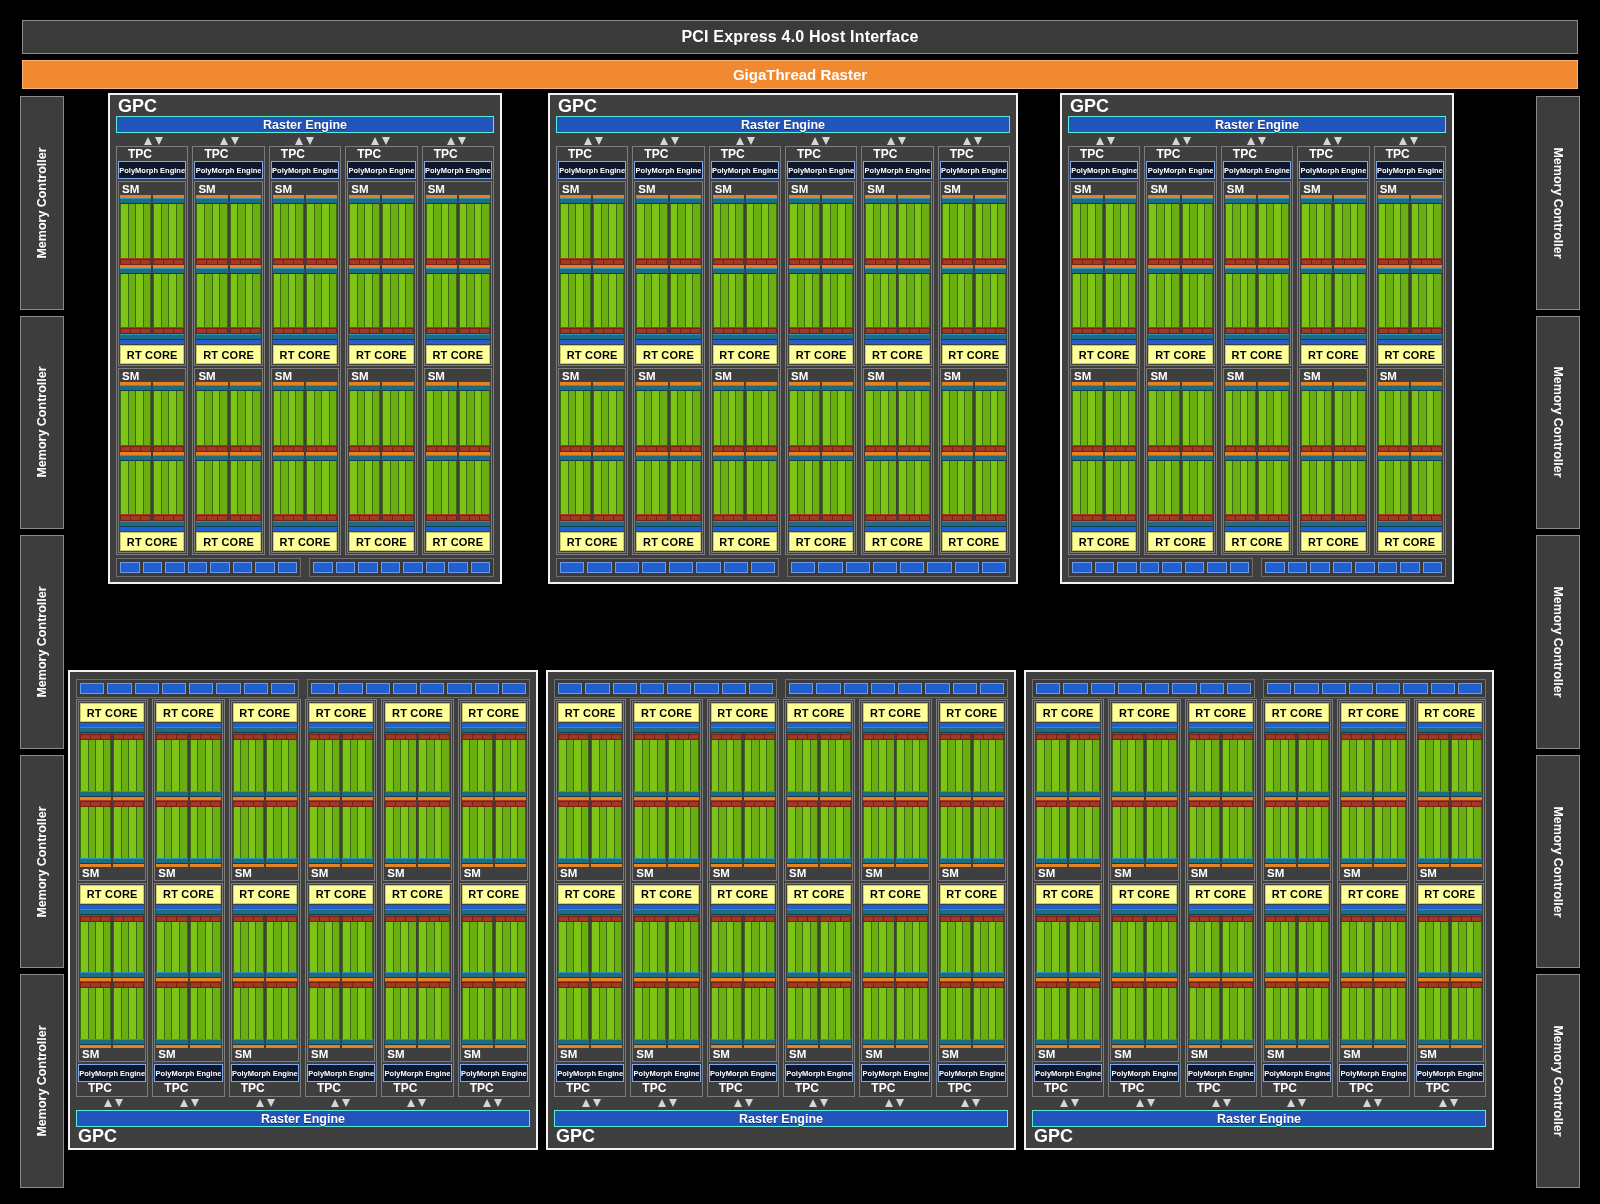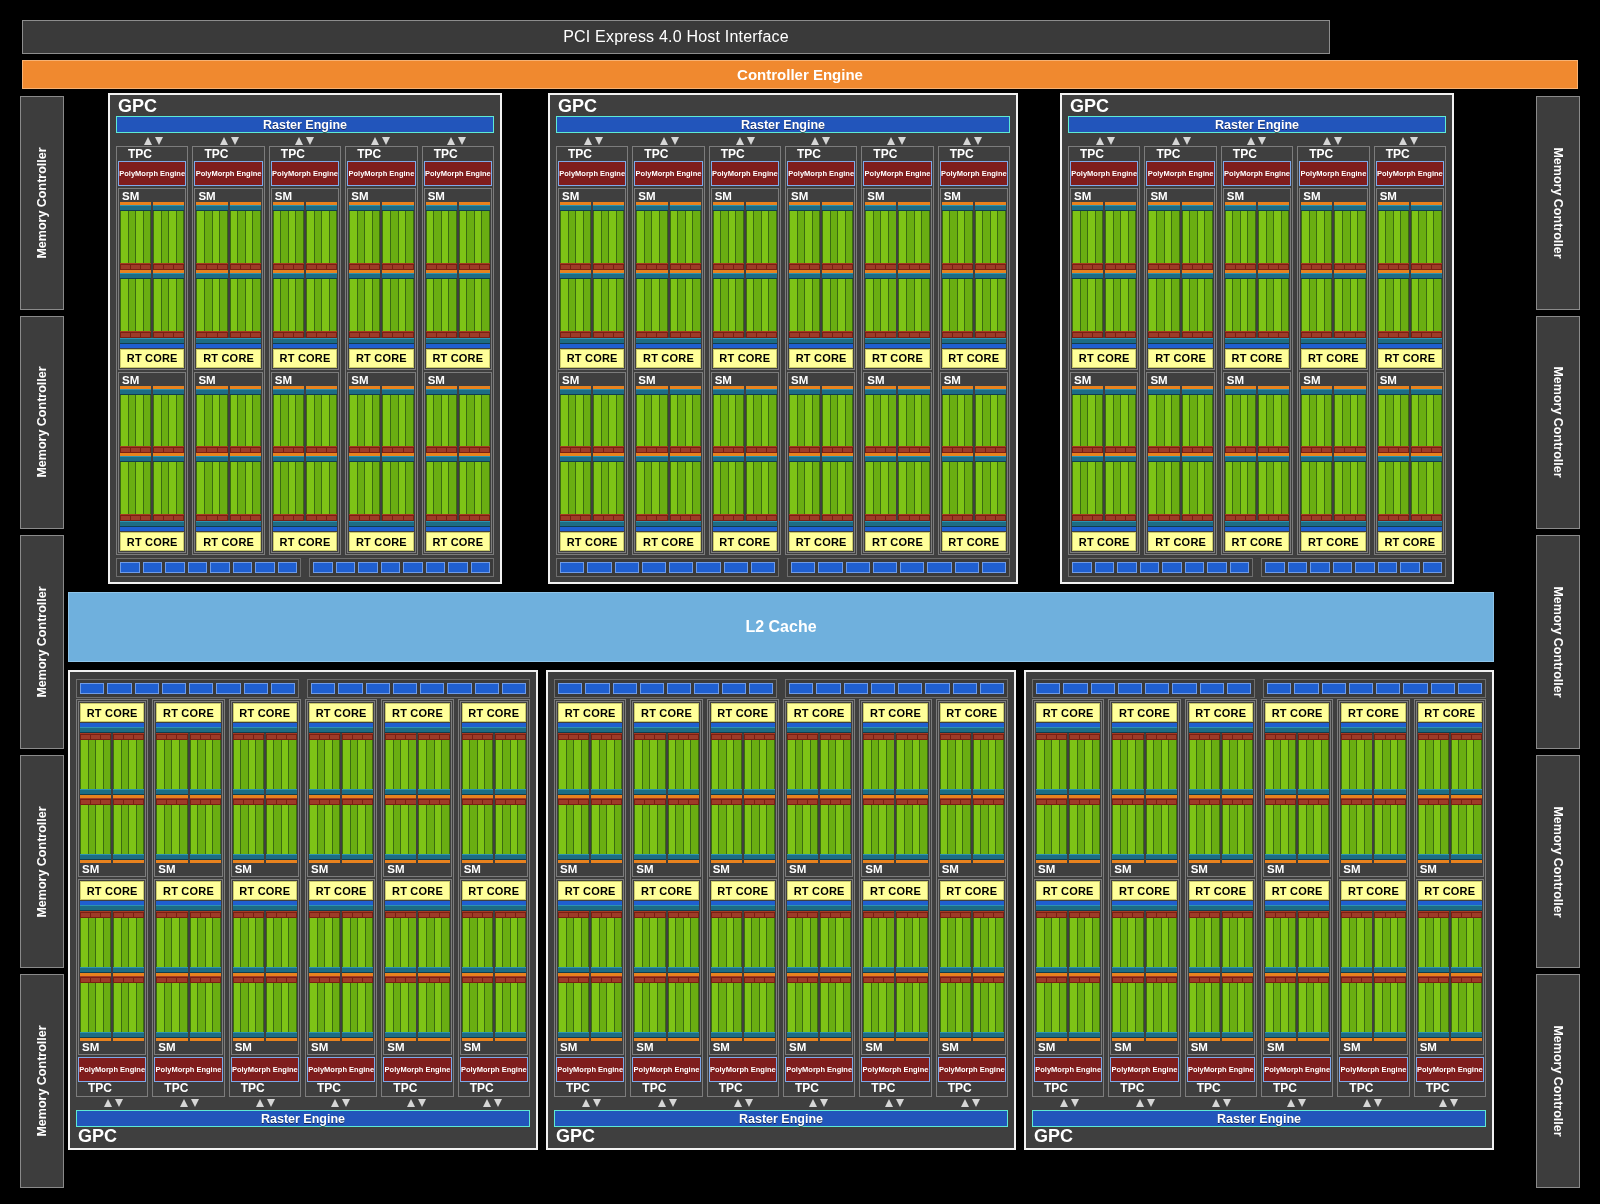--- a/index.html
+++ b/index.html
@@ -10,23 +10,23 @@
   }
   #die {
     position: relative;
     width: 1600px; height: 1204px;
     background: #000000;
     overflow: hidden;
   }
 
   
   .hostbar {
-    position: absolute; left: 22px; top: 20px; width: 1308px; height: 34px;
+    position: absolute; left: 22px; top: 20px; width: 1556px; height: 34px;
     background: #3a3a3a; border: 1px solid #8d8d8d;
-    color: #ffffff; font-weight: normal; font-size: 16px;
+    color: #ffffff; font-weight: bold; font-size: 16px;
     display: flex; align-items: center; justify-content: center;
     letter-spacing: .2px;
   }
   .gigabar {
     position: absolute; left: 22px; top: 60px; width: 1556px; height: 29px;
     background: #f0892f; border: 1px solid #f7b274;
     color: #ffffff; font-weight: bold; font-size: 15px;
     display: flex; align-items: center; justify-content: center;
   }
 
@@ -87,23 +87,23 @@
   .tpc-row { display: flex; flex: 1; gap: 4px; margin: 0 1px; min-height: 0; }
   .tpc {
     flex: 1; background: #3f3f3f; border: 1px solid #7c7c7c;
     display: flex; flex-direction: column; min-width: 0; padding: 1px;
   }
   .tpc-label {
     color: #ffffff; font-weight: bold; font-size: 12px; line-height: 13px;
     padding-left: 10px; flex: none;
   }
   .poly {
-    background: #7f1d1d; border: 1px solid #7ea9ea;
+    background: #0f172a; border: 1px solid #7ea9ea;
     color: #ffffff; font-weight: bold; font-size: 7.5px;
-    height: 25px; display: flex; align-items: center; justify-content: center;
+    height: 18px; display: flex; align-items: center; justify-content: center;
     flex: none; white-space: nowrap; overflow: hidden;
   }
 
   
   .sm {
     background: #3f3f3f; border: 1px solid #7c7c7c;
     display: flex; flex-direction: column; flex: 1; min-height: 0;
     margin-top: 2px; padding: 1px;
   }
   .sm-label {
@@ -158,21 +158,21 @@
 </head>
 <body>
 
 <div id="die">
 
   <div class="hostbar">
     <span>PCI Express 4.0 Host Interface</span>
   </div>
 
   <div class="gigabar">
-    <span>Controller Engine</span>
+    <span>GigaThread Raster</span>
   </div>
 
   <div id="mc-left">
       <div class="mc left" style="left: 20px; top: 96px; height: 213.6px;">
         <span>Memory Controller</span>
       </div>
       <div class="mc left" style="left: 20px; top: 315.6px; height: 213.6px;">
         <span>Memory Controller</span>
       </div>
       <div class="mc left" style="left: 20px; top: 535.2px; height: 213.6px;">
@@ -2721,23 +2721,20 @@
             <i></i>
             <i></i>
             <i></i>
             <i></i>
             <i></i>
           </div>
         </div>
       </div>
     </div>
 
-  <div class="l2">
-    <span>L2 Cache</span>
-  </div>
 
   <div id="bottom-row">
       <div class="gpc flip" style="left: 68px; top: 670px; width: 470px; height: 480px;">
         <div class="gpc-label">GPC</div>
         <div class="raster">Raster Engine</div>
         <div class="arrows">
           <div class="cell">
             <div class="ar up"></div>
             <div class="ar down"></div>
           </div>

